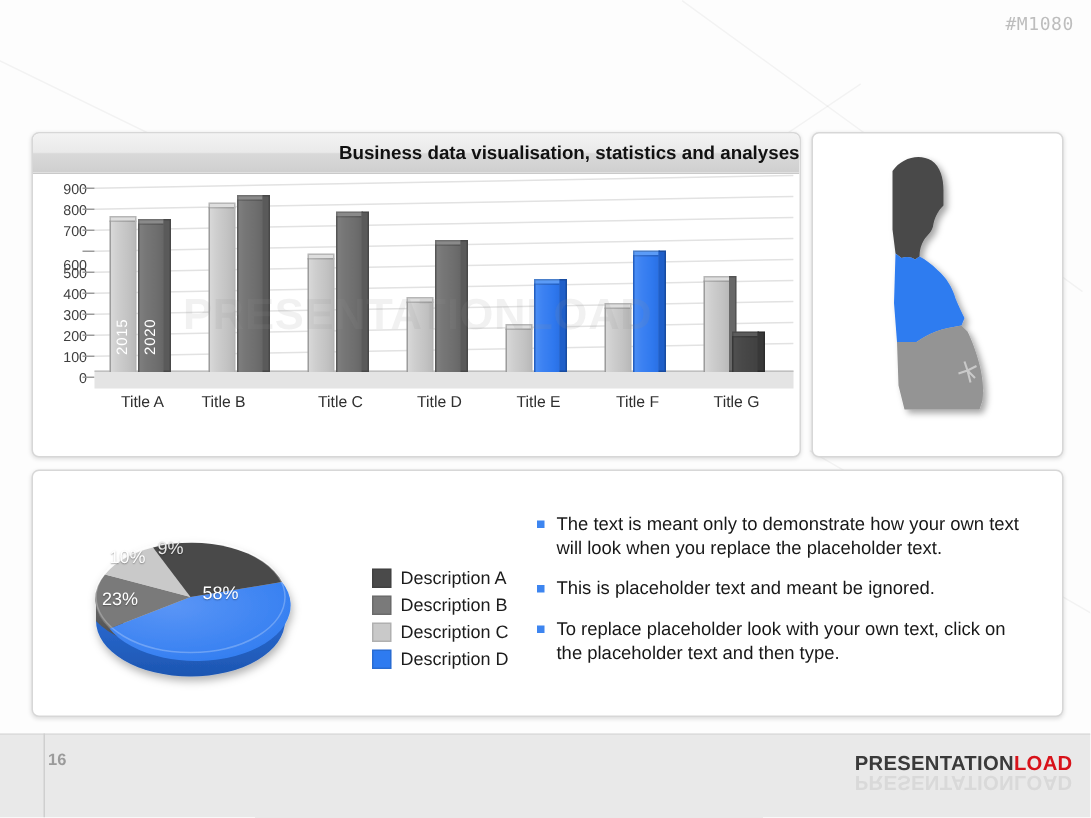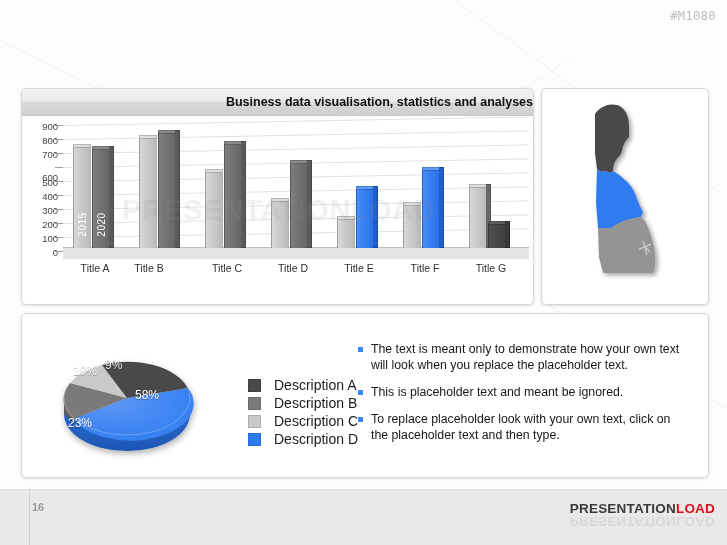--- a/index.html
+++ b/index.html
@@ -125,21 +125,21 @@
   .pie-area svg{position:absolute;left:0;top:0;}
   .pielab{
     position:absolute;font-size:12px;color:#fff;font-weight:normal;
     text-shadow:0 1px 1px rgba(0,0,0,0.35);
   }
   .pielab.dk{color:#e9e9e9;}
 
   .legend{position:absolute;left:226px;top:62px;}
   .legend-row{display:flex;align-items:center;height:18px;}
   .sw{width:11px;height:11px;margin-right:6px;border:1px solid rgba(0,0,0,0.12);}
-  .legend-row span{font-size:14px;color:#1c1c1c;line-height:11px;margin-left:7px;}
+  .legend-row span{font-size:12px;color:#1c1c1c;line-height:11px;}
 
   
   .bullets{position:absolute;left:336px;top:27px;width:330px;}
   .blt{display:flex;margin-bottom:11px;}
   .blt .dot{
     width:5px;height:5px;background:#3d85f0;margin:6px 8px 0 0;flex:0 0 5px;
   }
   .blt p{margin:0;font-size:12.3px;line-height:16px;color:#181818;}
 
   
@@ -379,21 +379,21 @@
 
           <path d="M85 62 L31 83 A63 37 0 0 1 28 47 Z" fill="#7a7a7a"></path>
 
           <path d="M85 62 L28 47 A63 37 0 0 1 60 29 Z" fill="#c9c9c9"></path>
 
           <path d="M85 62 L60 29 A63 37 0 0 1 146 52 Z" fill="#4a4a4a"></path>
           <ellipse cx="85" cy="62" rx="63" ry="37" fill="none" stroke="rgba(255,255,255,0.25)" stroke-width="1"></ellipse>
         </g>
       </svg>
       <div class="pielab" style="left:93px;top:52px;text-align:center;">58%</div>
-      <div class="pielab" style="left:26px;top:56px;margin-top:24px;">23%</div>
+      <div class="pielab" style="left:26px;top:56px;">23%</div>
       <div class="pielab" style="left:31px;top:28px;">10%</div>
       <div class="pielab dk" style="left:63px;top:22px;">9%</div>
     </div>
 
     <div class="legend">
       <div class="legend-row">
         <div class="sw" style="background:#4a4a4a;"></div>
         <span>Description A</span>
       </div>
       <div class="legend-row">

